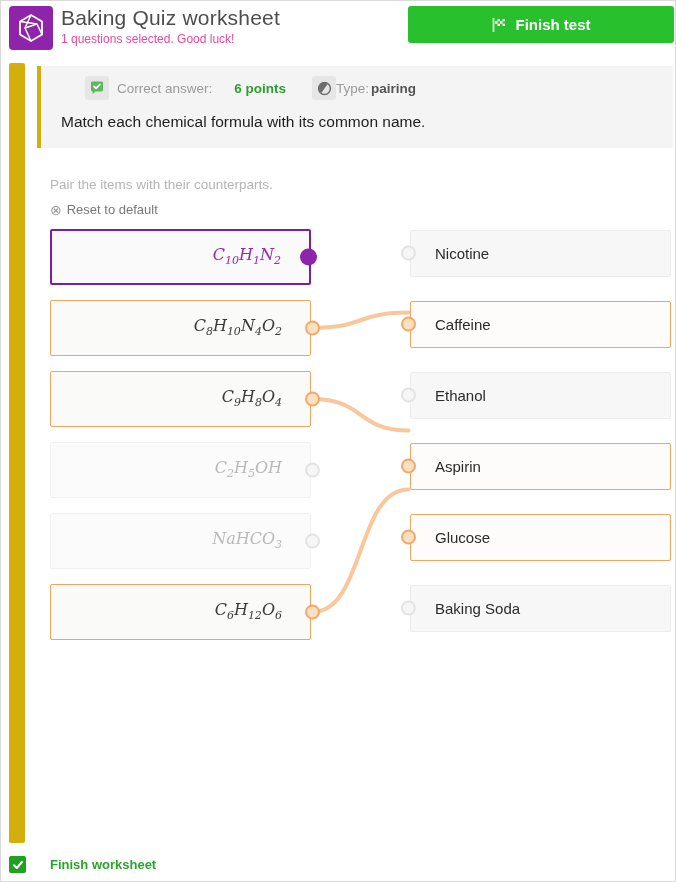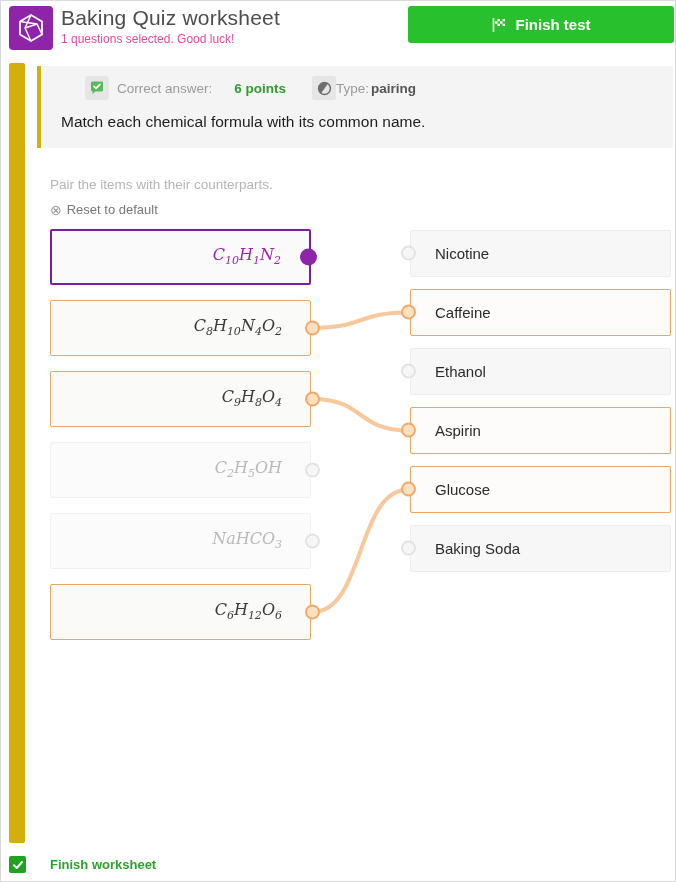--- a/index.html
+++ b/index.html
@@ -62,21 +62,21 @@
     margin-top:10px; display:inline-flex; align-items:center; gap:5px;
     font-size:13px; color:#777; cursor:pointer; background:none; border:none;
     font-family:"Liberation Sans", sans-serif;
   }
   .reset-icon { font-size:14px; color:#999; line-height:1; }
 
   .pairing-area { position:relative; margin-top:10px; width:623px; height:420px; }
   .connections-svg { position:absolute; left:0; top:0; width:623px; height:420px; z-index:0; pointer-events:none; }
 
   .left-col { position:absolute; left:0; top:0; width:261px; display:flex; flex-direction:column; gap:15px; z-index:1; }
-  .right-col { position:absolute; left:360px; top:1px; width:261px; display:flex; flex-direction:column; gap:12px; z-index:1; }
+  .right-col { position:absolute; left:360px; top:1px; width:261px; display:flex; flex-direction:column; gap:24px; z-index:1; }
 
   .pair-item { position:relative; border-radius:2px; }
   .left-item {
     height:56px; display:flex; align-items:center; justify-content:flex-end;
     padding-right:28px;
     font-family:"DejaVu Serif", serif; font-style:italic; font-size:16px;
   }
   .left-item sub { font-size:11px; font-style:italic; }
   .right-item {
     height:47px; display:flex; align-items:center;

